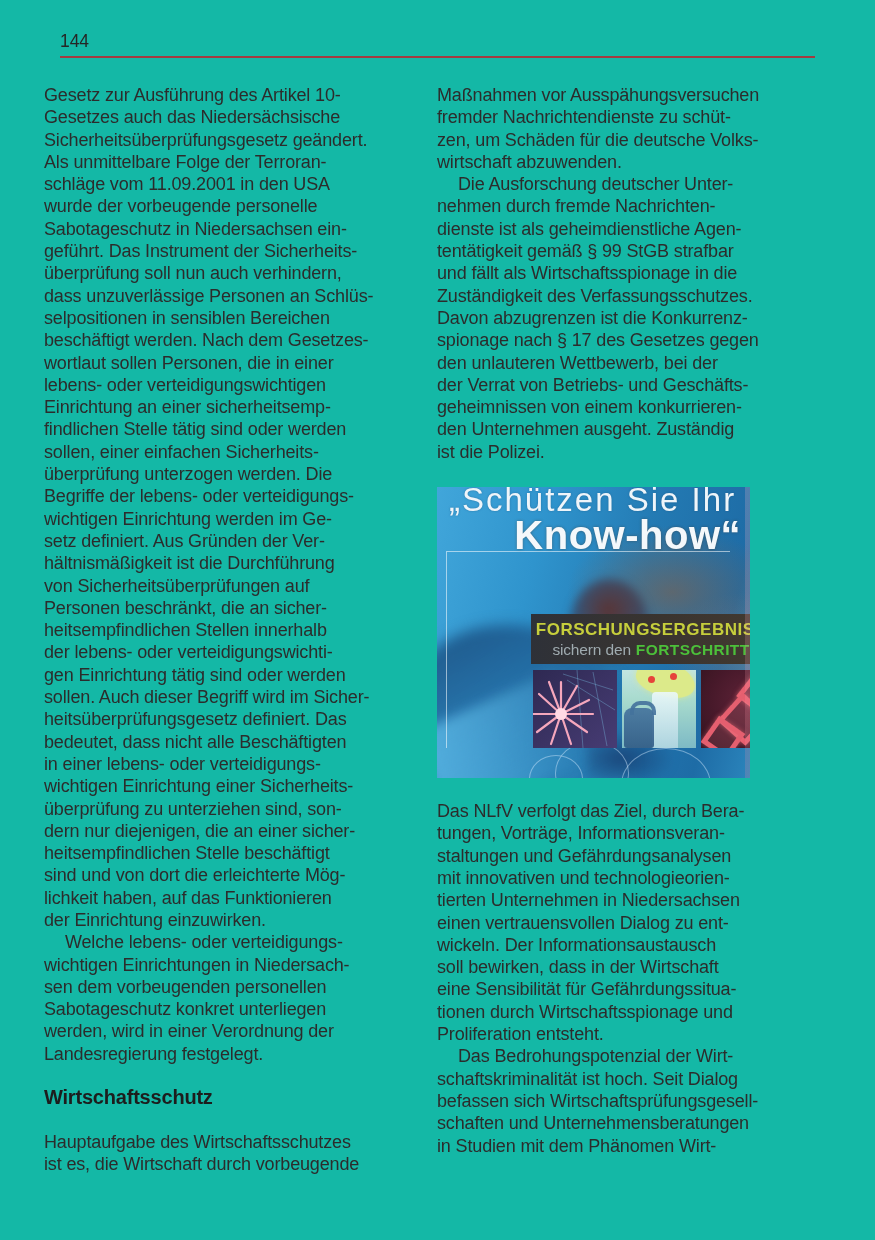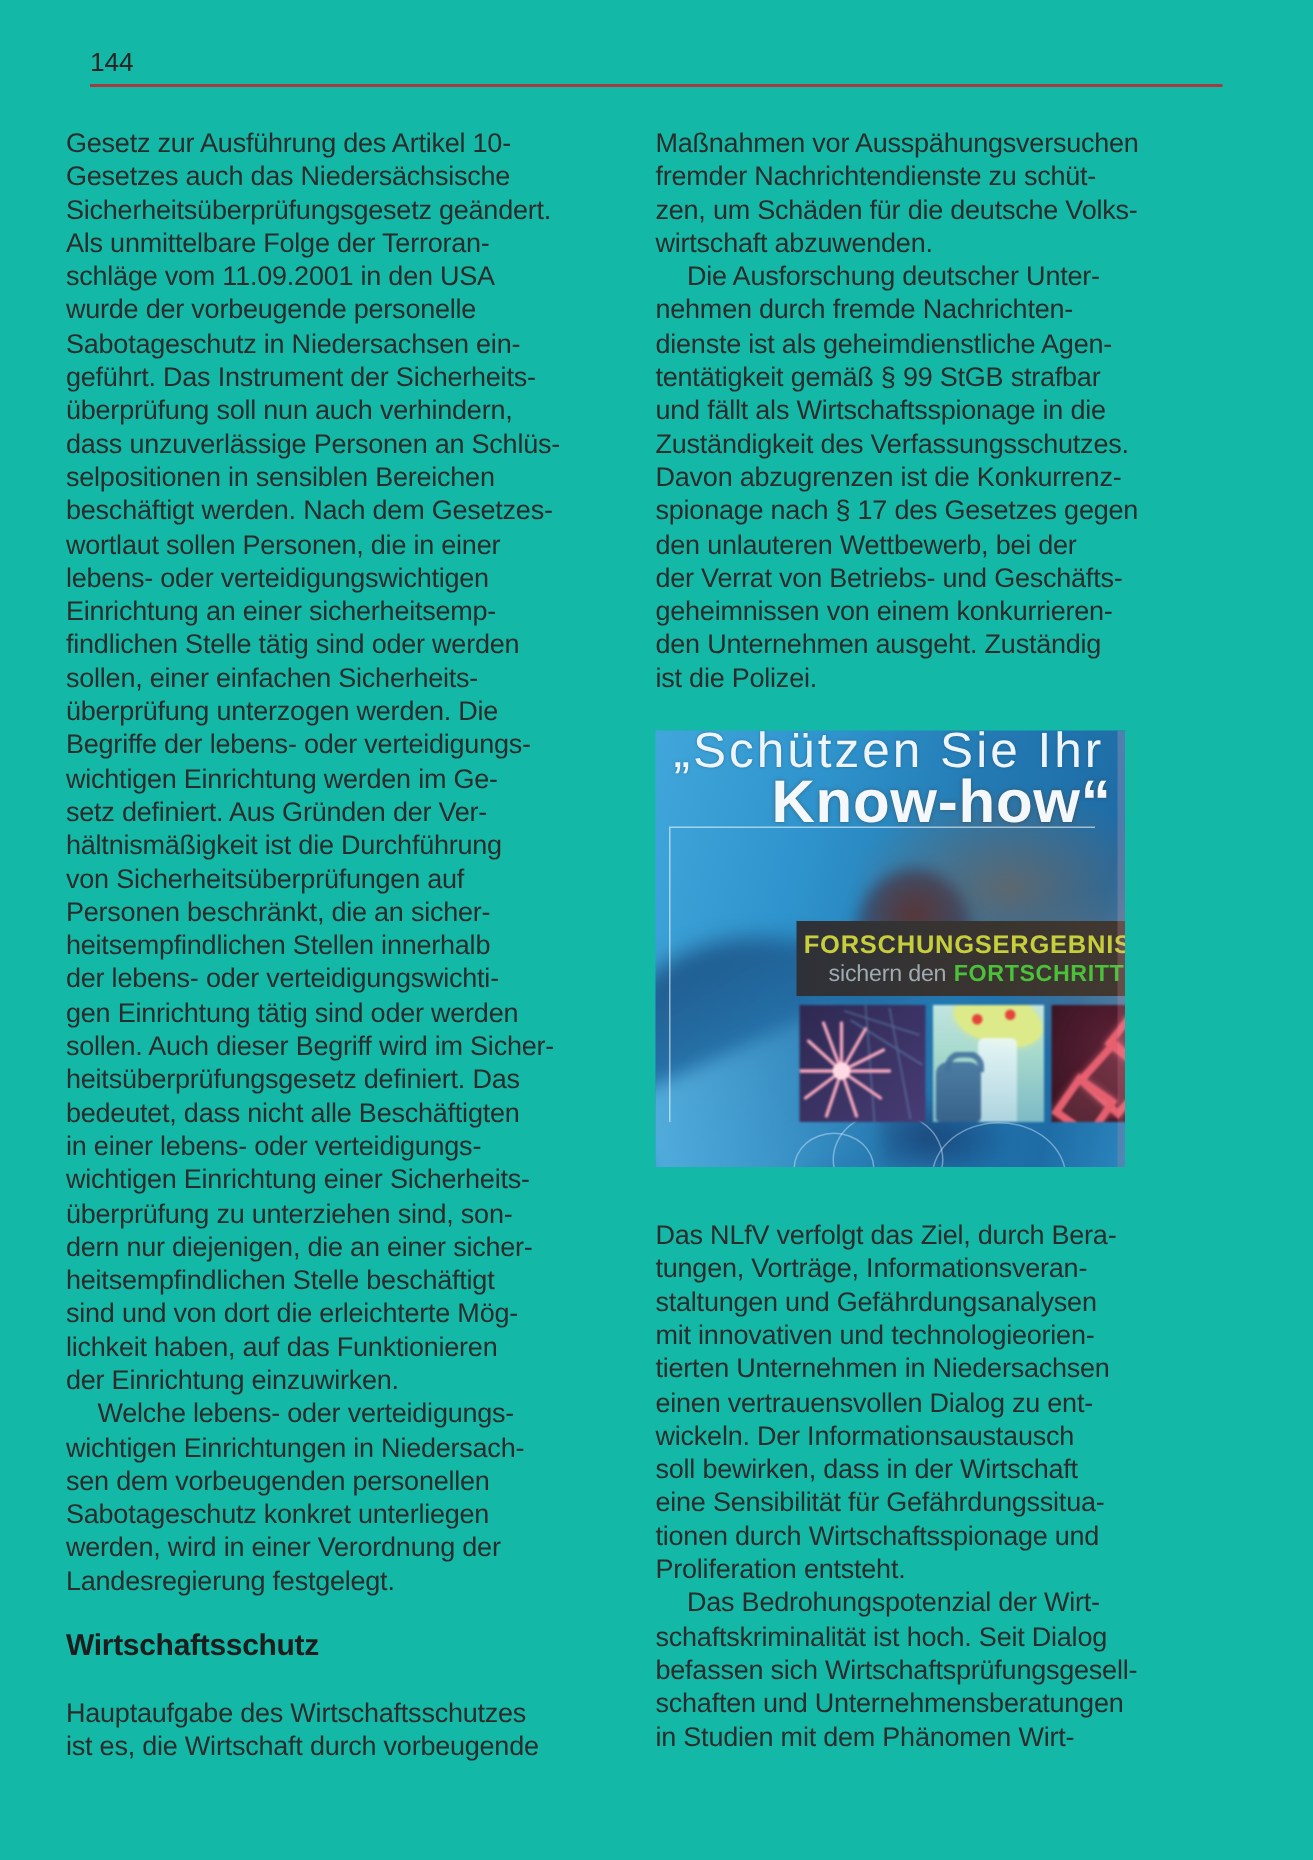--- a/index.html
+++ b/index.html
@@ -27,21 +27,21 @@
   .col { position:absolute; top:84px; font-size:18px; line-height:22.3px; letter-spacing:-0.15px; }
   .col-left  { left:44px;  width:365px; }
   .col-right { left:437px; width:380px; }
   .para { margin:0; white-space:pre-line; }
   .para.indent { text-indent:21px; }
   .subhead {
     margin:20px 0 0 0; font-size:20px; line-height:25px;
     font-weight:bold; color:#1d1d1d; letter-spacing:-0.2px;
   }
   .para.after-head { margin-top:21px; }
-  .para.after-img  { margin-top:34px; }
+  .para.after-img  { margin-top:22px; }
 
   
   .poster {
     position:relative; width:313px; height:291px; margin-top:24px;
     overflow:hidden;
     background:
       radial-gradient(ellipse 150px 95px at 235px 105px, rgba(150,90,50,0.50), rgba(150,90,50,0) 70%),
       radial-gradient(ellipse 120px 85px at 310px 165px, rgba(200,130,95,0.30), rgba(200,130,95,0) 70%),
       linear-gradient(104deg, #41a6da 0%, #2f94cd 30%, #2379b2 60%, #1e6ca6 85%, #2b85bc 100%);
   }

